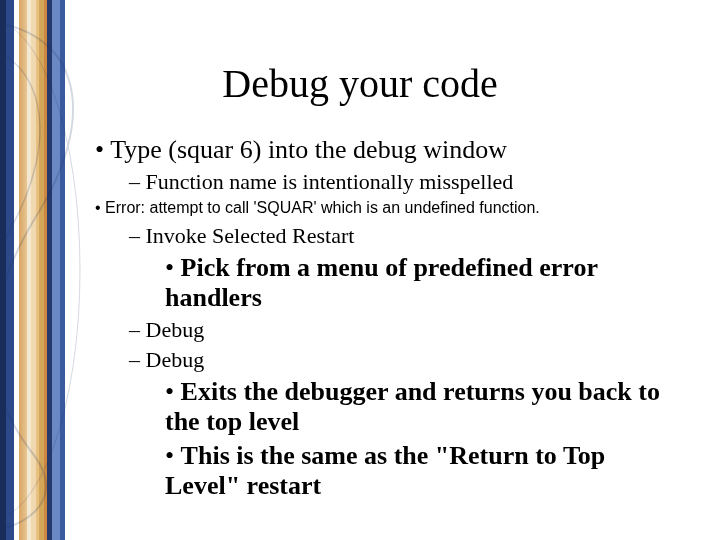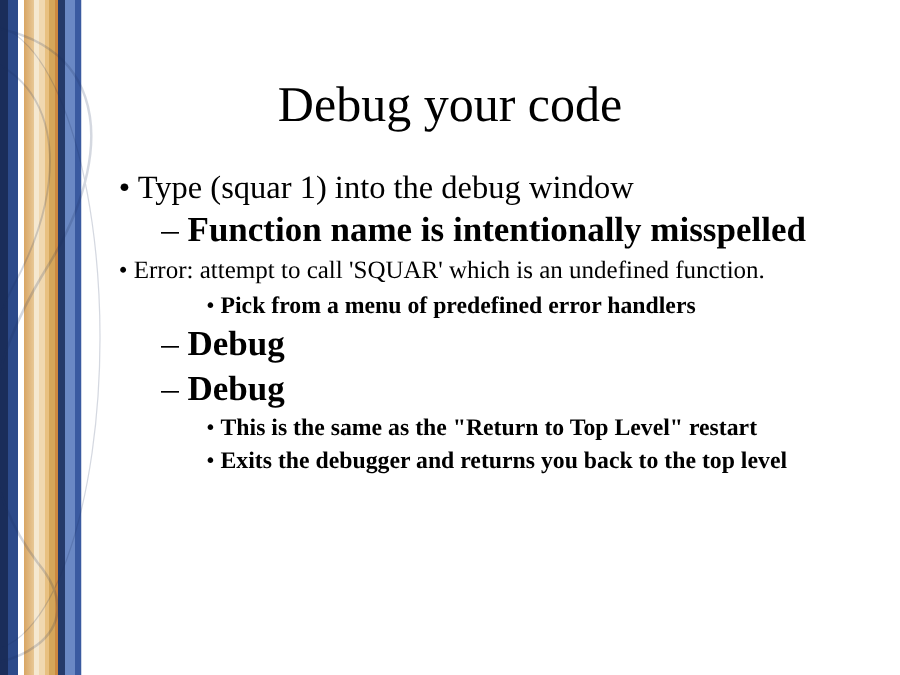--- a/index.html
+++ b/index.html
@@ -50,45 +50,46 @@
   .title {
     font-size: 40px;
     text-align: center;
     margin-bottom: 28px;
     font-weight: normal;
     margin-left: -55px;
   }
   ul { list-style: none; }
   .b1 { font-size: 26px; margin-bottom: 4px; }
   .b1::before { content: "•  "; }
-  .b2 { font-size: 28px; font-weight: bold; margin-left: 34px; margin-bottom: 4px; }
+  .b2 { font-size: 22px; font-weight: normal; margin-left: 34px; margin-bottom: 4px; }
   .b2::before { content: "–  "; font-weight: normal; }
-  .b1-arial { font-size: 20px; font-family: Liberation Serif, serif; margin-bottom: 6px; }
+  .b1-arial { font-size: 16px; font-family: Liberation Sans, sans-serif; margin-bottom: 6px; }
   .b1-arial::before { content: "•  "; }
-  .b3 { font-size: 19px; font-weight: bold; margin-left: 70px; margin-bottom: 4px; font-family: Liberation Serif, serif; }
+  .b3 { font-size: 26px; font-weight: bold; margin-left: 70px; margin-bottom: 4px; font-family: Liberation Serif, serif; }
   .b3::before { content: "•  "; font-weight: normal; }
 </style>
 </head>
 <body>
 
 <div class="bg-stripe"></div>
 
 <div class="watermark">
   <svg viewBox="0 0 160 560" preserveAspectRatio="none">
     <path d="M 5 30 C 120 30, 140 120, 80 220 C 30 300, 10 380, 70 460 C 120 520, 40 550, 5 540" fill="none" stroke="#1a2d5a" stroke-width="2"></path>
     <path d="M 0 50 C 90 60, 100 150, 50 240 C 10 320, 0 400, 40 470" fill="none" stroke="#1a2d5a" stroke-width="1.5"></path>
     <ellipse cx="30" cy="280" rx="90" ry="250" fill="none" stroke="#1a2d5a" stroke-width="1"></ellipse>
   </svg>
 </div>
 
 <div class="slide">
   <h1 class="title">Debug your code</h1>
   <ul>
-    <li class="b1">Type (squar 1) into the debug window</li>
+    <li class="b1">Type (squar 6) into the debug window</li>
     <li class="b2">Function name is intentionally misspelled</li>
     <li class="b1-arial">Error: attempt to call 'SQUAR' which is an undefined function.</li>
+    <li class="b2">Invoke Selected Restart</li>
     <li class="b3">Pick from a menu of predefined error handlers</li>
     <li class="b2">Debug</li>
     <li class="b2">Debug</li>
+    <li class="b3">Exits the debugger and returns you back to the top level</li>
     <li class="b3">This is the same as the "Return to Top Level" restart</li>
-    <li class="b3">Exits the debugger and returns you back to the top level</li>
   </ul>
 </div>
 
 </body></html>

